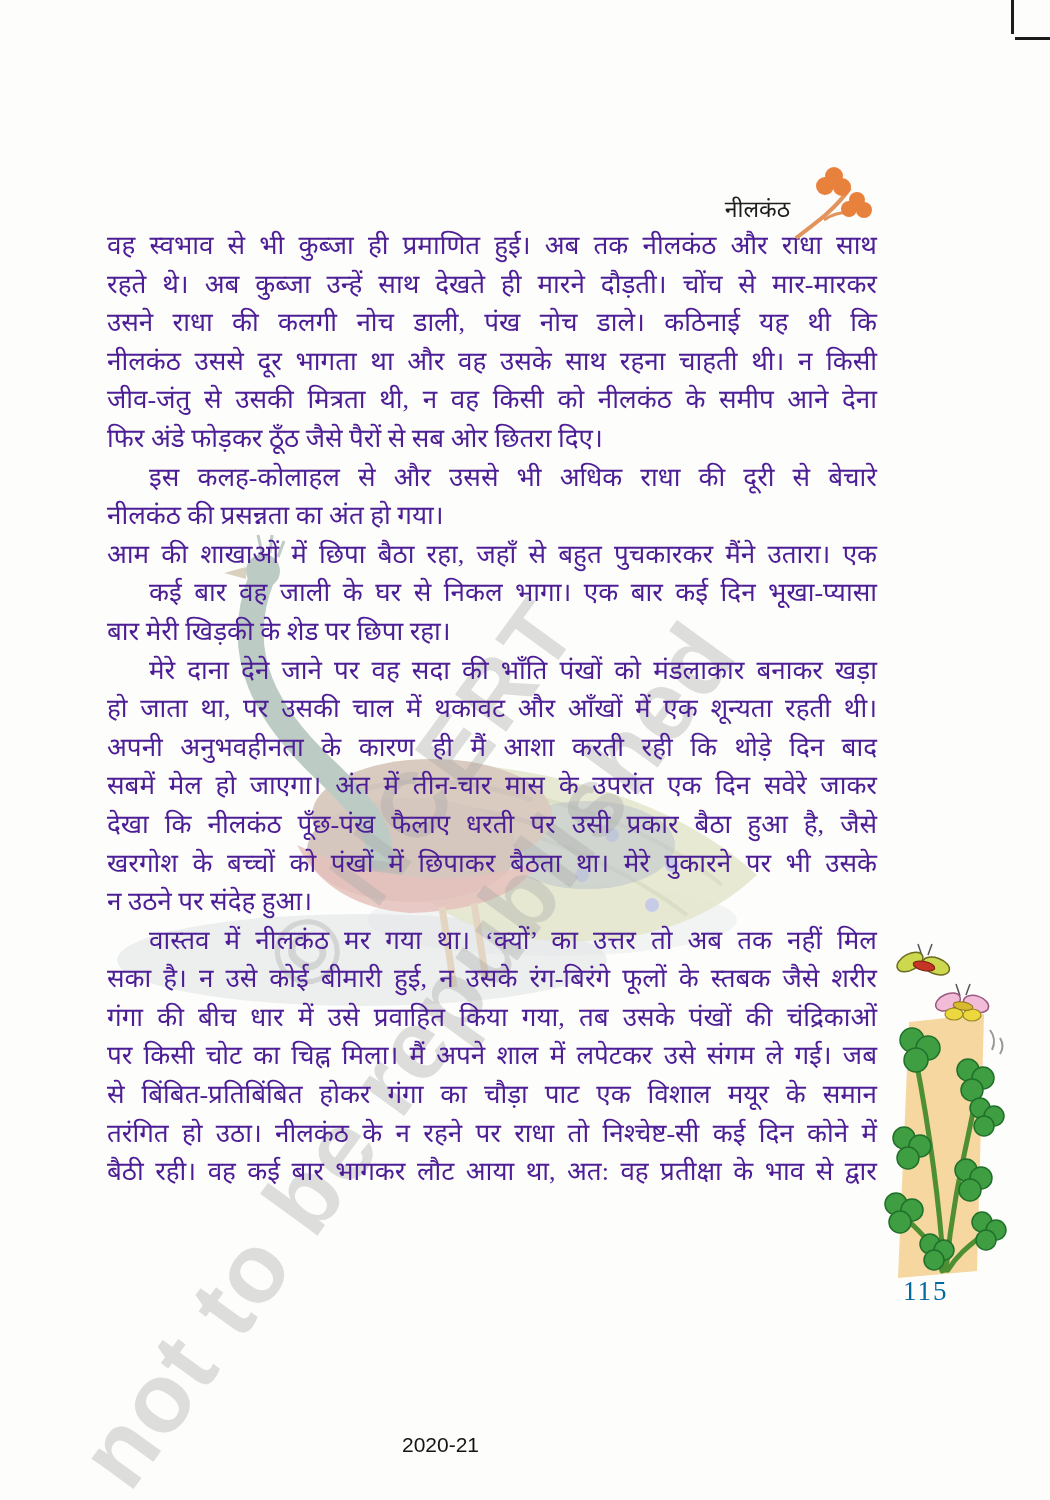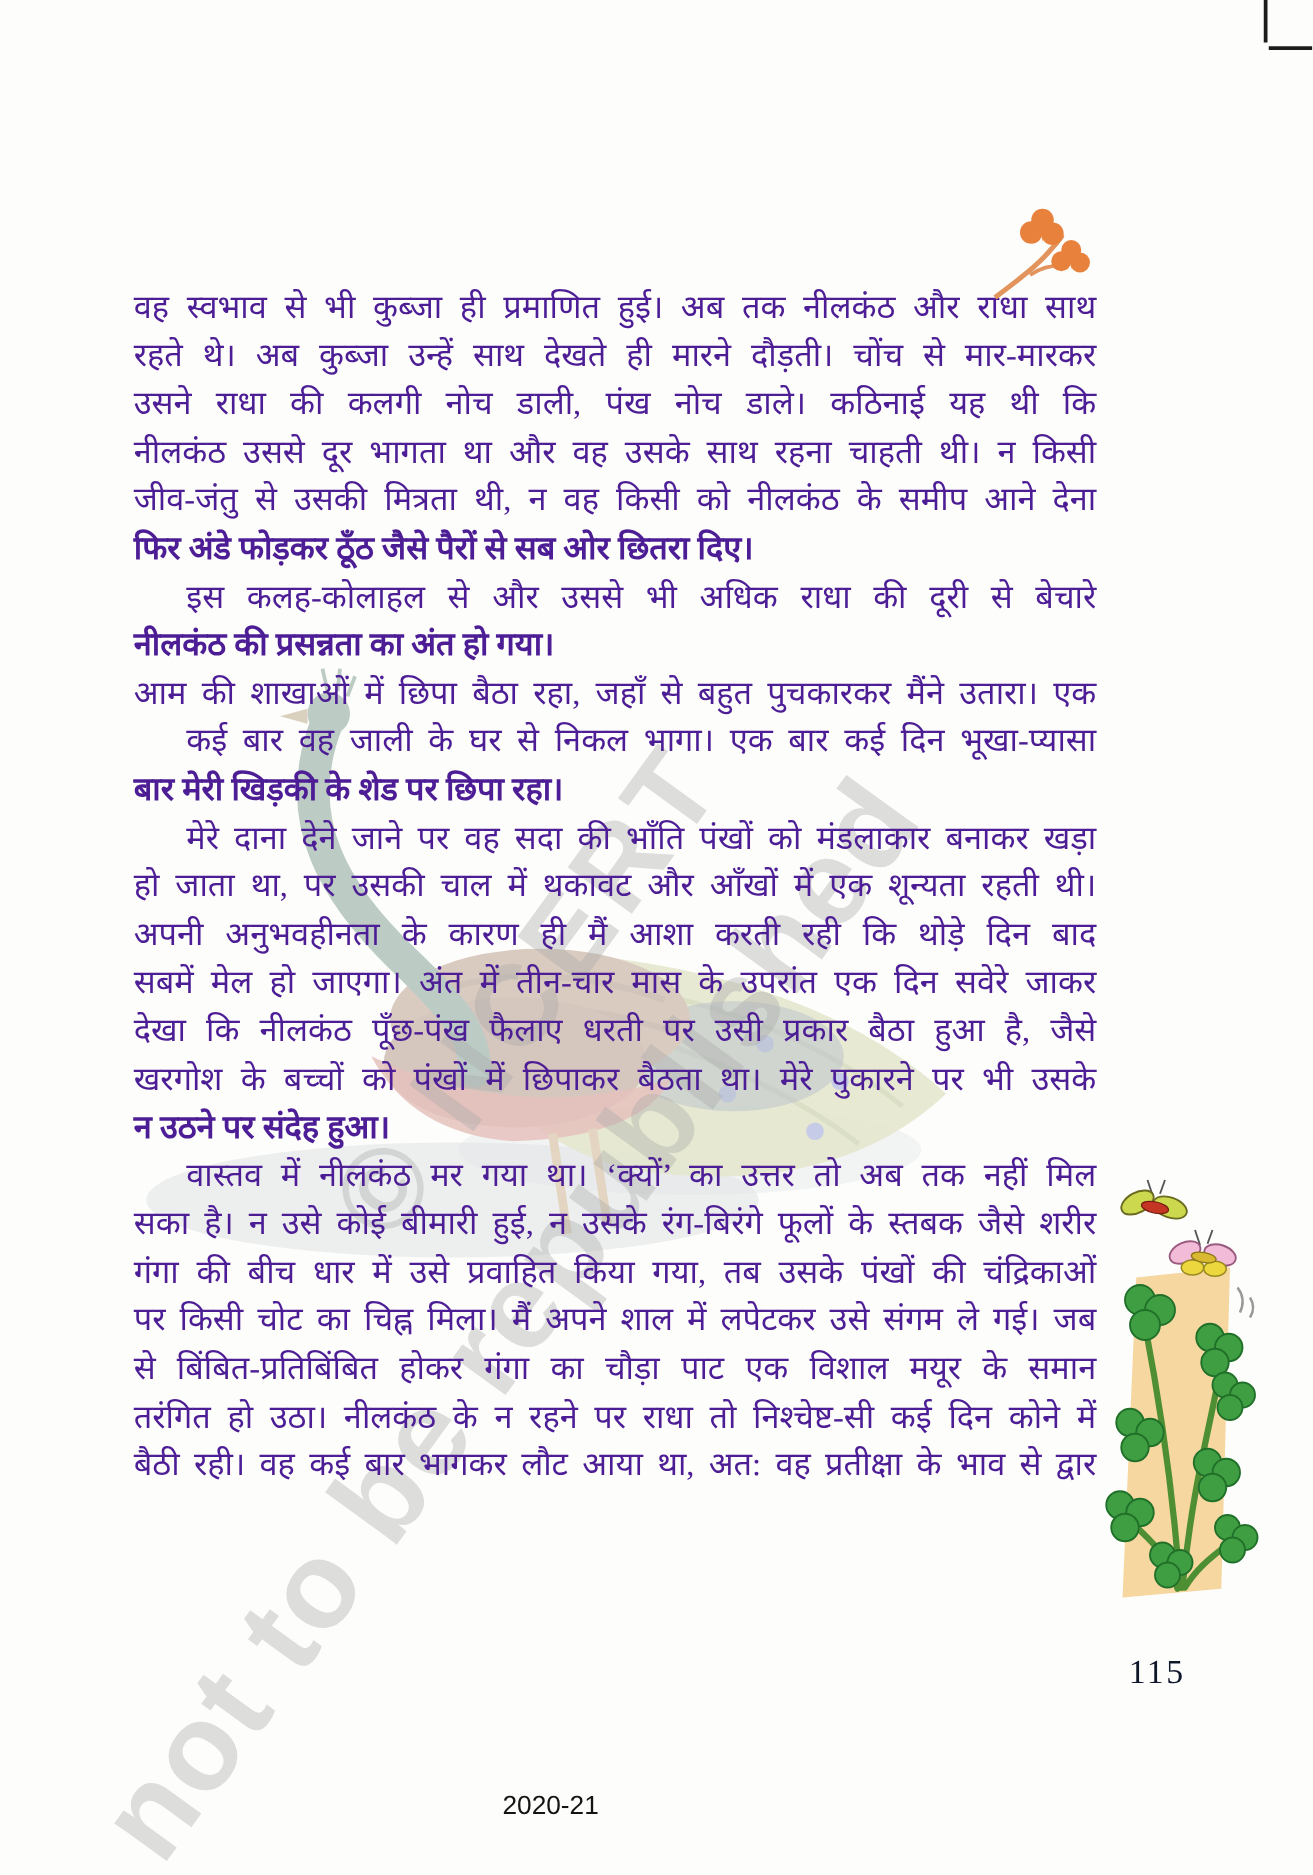--- a/index.html
+++ b/index.html
@@ -26,27 +26,27 @@
   .wm2{left:148px;top:1395px;font-size:98px;letter-spacing:2px;
         transform:rotate(-54deg);transform-origin:left bottom;}
 
   
   .peacock{position:absolute;left:112px;top:515px;z-index:0;opacity:0.30;}
 
   
   .bodytext{position:absolute;left:107px;top:227px;width:770px;z-index:2;
         font-size:26px;line-height:38.6px;color:#4c1d95;}
   .line{display:block;height:38.6px;text-align:justify;text-align-last:justify;}
-  .line.last{text-align-last:left;font-weight:bold;}
+  .line.last{text-align-last:left;}
   .line.indent{text-indent:42px;}
 
   
   .clover{position:absolute;left:884px;top:938px;z-index:2;}
-  .pageno{position:absolute;left:903px;top:1276px;font-size:27px;color:#0f172a;z-index:3;
-        letter-spacing:2px;margin-top:46px;}
+  .pageno{position:absolute;left:903px;top:1276px;font-size:27px;color:#0369a1;z-index:3;
+        letter-spacing:2px;}
   .footer{position:absolute;left:0;top:1433px;width:881px;text-align:center;
         font-family:"Liberation Sans","DejaVu Sans",sans-serif;font-size:21px;color:#141414;z-index:3;}
 </style>
 </head>
 <body>
 
 <div class="page">
 
   <div class="corner-v"></div>
   <div class="corner-h"></div>
@@ -74,20 +74,21 @@
       <ellipse cx="300" cy="335" rx="105" ry="52" fill="#7c4a32"></ellipse>
       <path d="M185 330 Q300 385 425 348 Q400 395 298 398 Q218 392 185 330 Z" fill="#b23b2e" opacity="0.85"></path>
       <path d="M150 62 C118 142 158 202 210 252 C252 292 268 312 268 342" stroke="#2b5a48" stroke-width="26" fill="none" stroke-linecap="round"></path>
       <circle cx="151" cy="56" r="17" fill="#2b5a48"></circle>
       <path d="M134 52 L112 58 L134 64 Z" fill="#8a6a30"></path>
       <path d="M150 38 L146 20 M158 38 L160 20 M166 42 L172 26" stroke="#2b5a48" stroke-width="3" fill="none"></path>
       <path d="M330 392 L342 472 M362 388 L374 464" stroke="#a87c3c" stroke-width="7"></path>
     </svg>
   </div>
 
+  <div class="header-title">नीलकंठ</div>
   <div class="header-flower">
     <svg width="84" height="76" viewBox="0 0 84 76">
       <path d="M6 72 C30 54 46 42 60 22" stroke="#e2945c" stroke-width="4" fill="none"></path>
       <path d="M34 54 C42 48 52 46 62 46" stroke="#e2945c" stroke-width="3" fill="none"></path>
       <g fill="#e8813c">
         <circle cx="44" cy="10" r="9"></circle>
           <circle cx="35" cy="20" r="9"></circle>
           <circle cx="52" cy="21" r="9"></circle>
         <path d="M43 13 L44 28 L46 13 Z"></path>
         <circle cx="67" cy="34" r="8"></circle>

